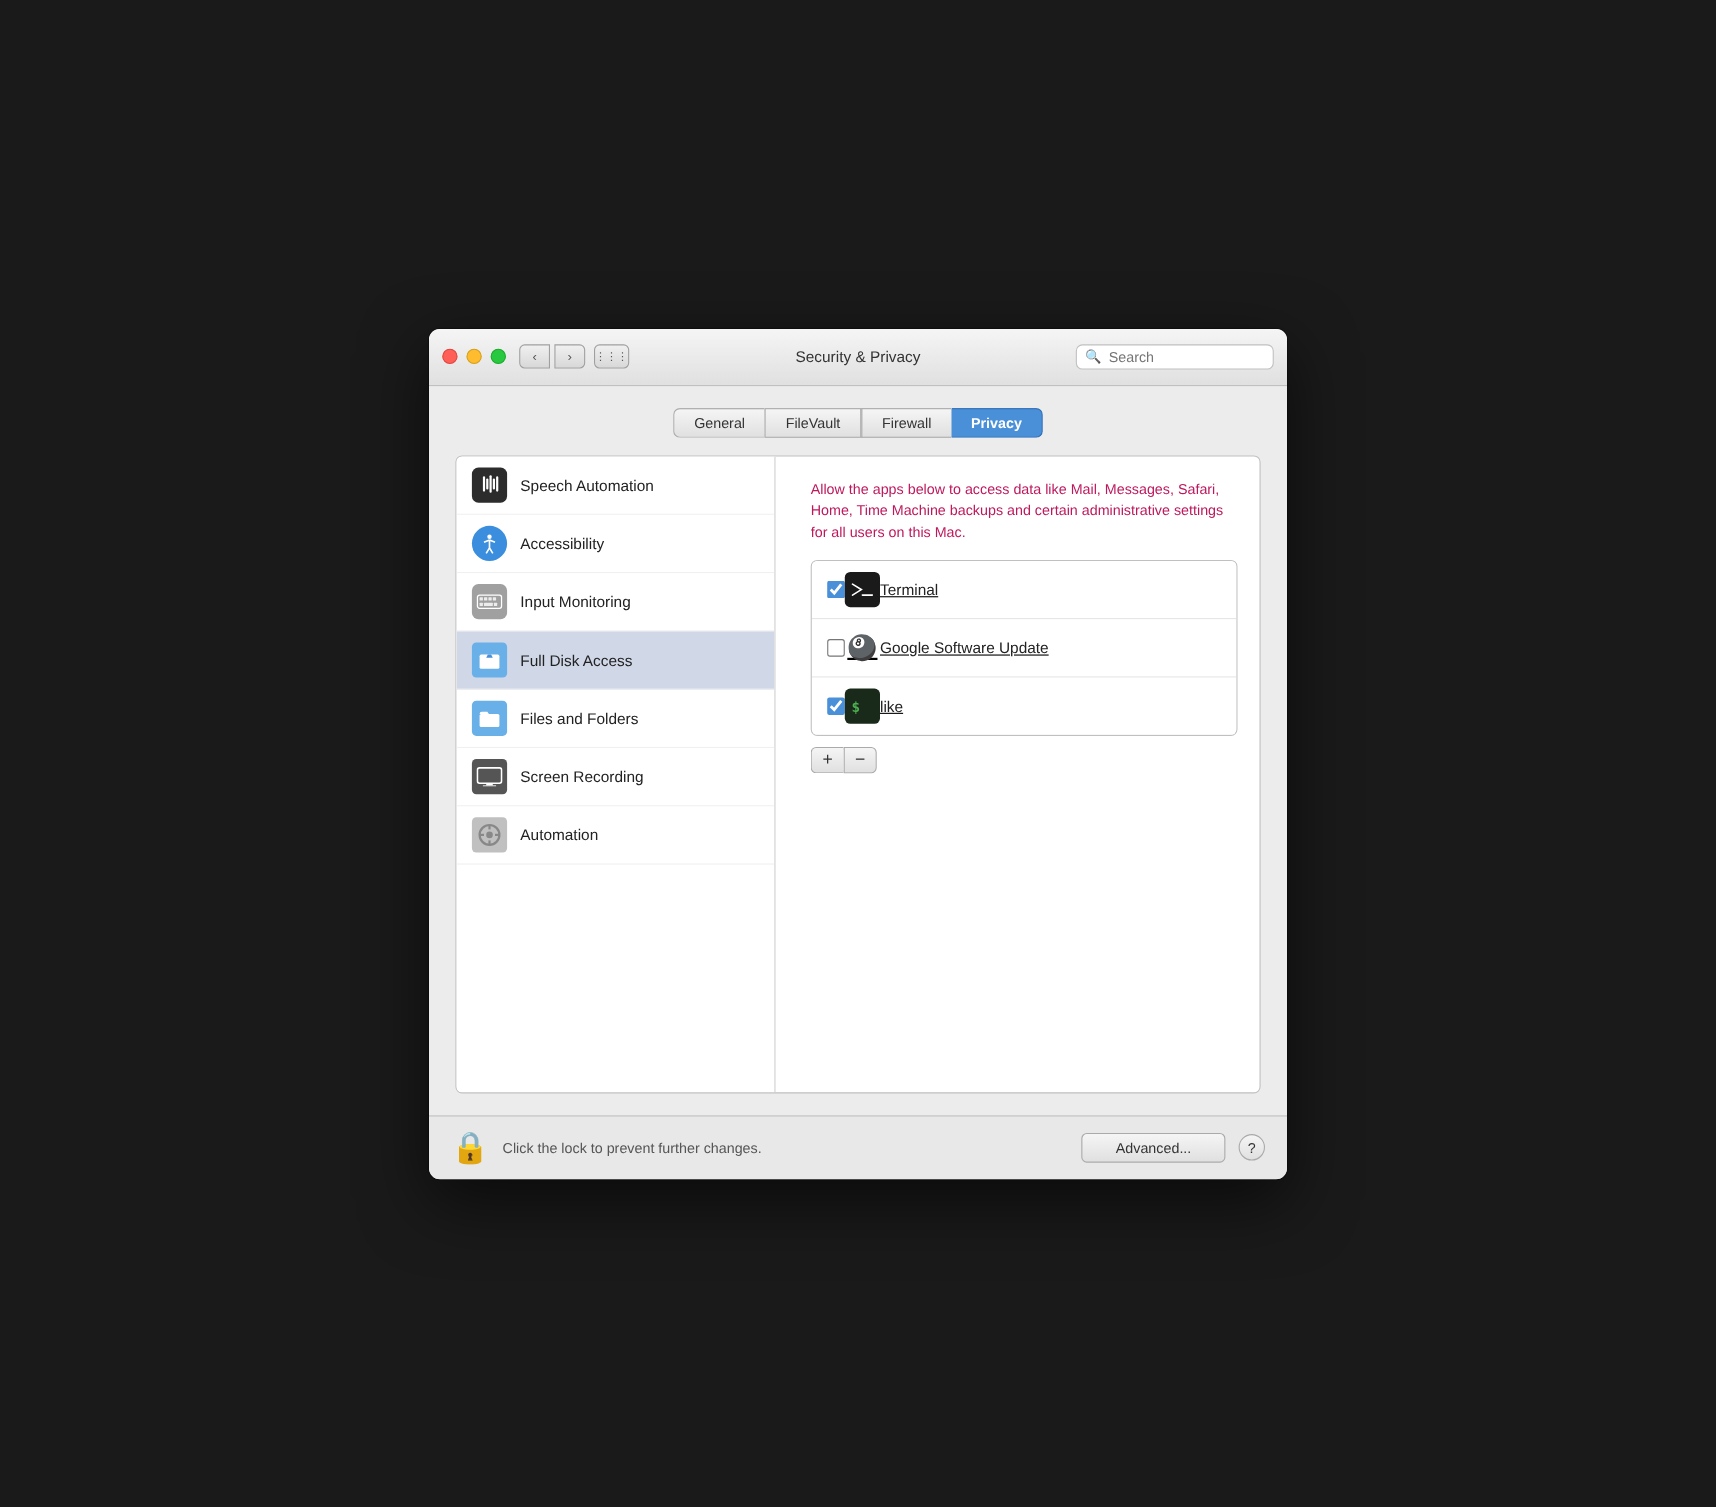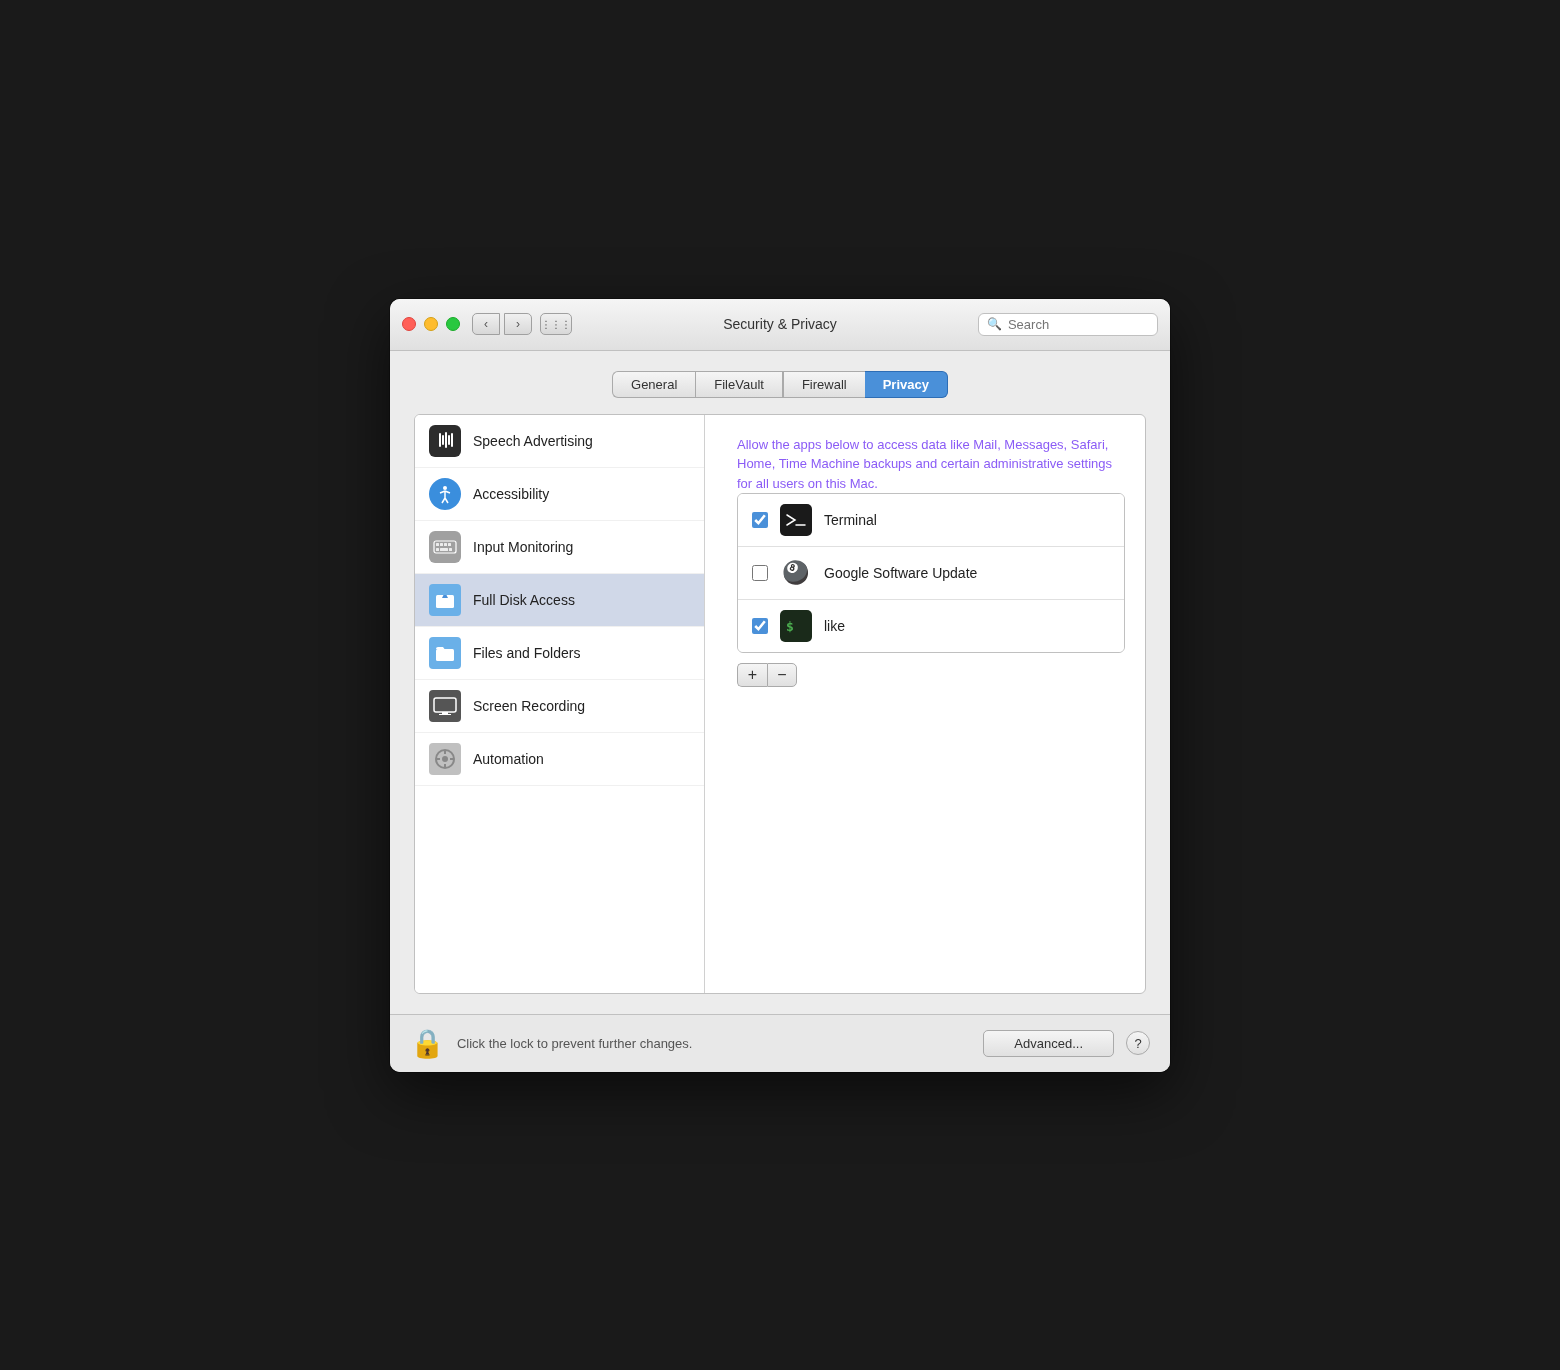--- a/index.html
+++ b/index.html
@@ -171,37 +171,37 @@
     .sidebar-item-label {
       font-size: 14px;
       color: #222;
     }
     .right-panel {
       flex: 1;
       padding: 20px;
     }
     .description {
       font-size: 13px;
-      color: #8b5cf6;
+      color: #be185d;
       line-height: 1.5;
-      margin-bottom: 0;
+      margin-bottom: 16px;
     }
     .app-list {
       border: 1px solid #c0c0c0;
       border-radius: 6px;
       overflow: hidden;
       background: #f9f9f9;
     }
     .app-item {
       display: flex;
       align-items: center;
       padding: 10px 14px;
-      gap: 12px;
       background: white;
       border-bottom: 1px solid #e0e0e0;
+      text-decoration: underline;
     }
     .app-item:last-child { border-bottom: none; }
     .app-checkbox {
       width: 16px;
       height: 16px;
       cursor: pointer;
       accent-color: #4a90d9;
       flex-shrink: 0;
     }
     .app-name {
@@ -346,21 +346,21 @@
         <div class="sidebar-item">
           <div class="sidebar-item-icon" style="background:#2c2c2c; border-radius:6px;">
             <svg width="20" height="20" viewBox="0 0 20 20" fill="white">
               <rect x="4" y="2" width="2" height="14" rx="1"></rect>
               <rect x="7" y="4" width="2" height="10" rx="1"></rect>
               <rect x="10" y="1" width="2" height="16" rx="1"></rect>
               <rect x="13" y="4" width="2" height="10" rx="1"></rect>
               <rect x="16" y="2" width="2" height="14" rx="1"></rect>
             </svg>
           </div>
-          <span class="sidebar-item-label">Speech Advertising</span>
+          <span class="sidebar-item-label">Speech Automation</span>
         </div>
 
         <div class="sidebar-item">
           <div class="sidebar-item-icon" style="background:#3a8edd; border-radius:50%;">
             <svg width="22" height="22" viewBox="0 0 22 22" fill="white">
               <circle cx="11" cy="5" r="2"></circle>
               <path d="M11 8 L6 10 M11 8 L16 10 M11 8 L11 15 M11 15 L8 20 M11 15 L14 20" stroke="white" stroke-width="1.5" fill="none"></path>
             </svg>
           </div>
           <span class="sidebar-item-label">Accessibility</span>

